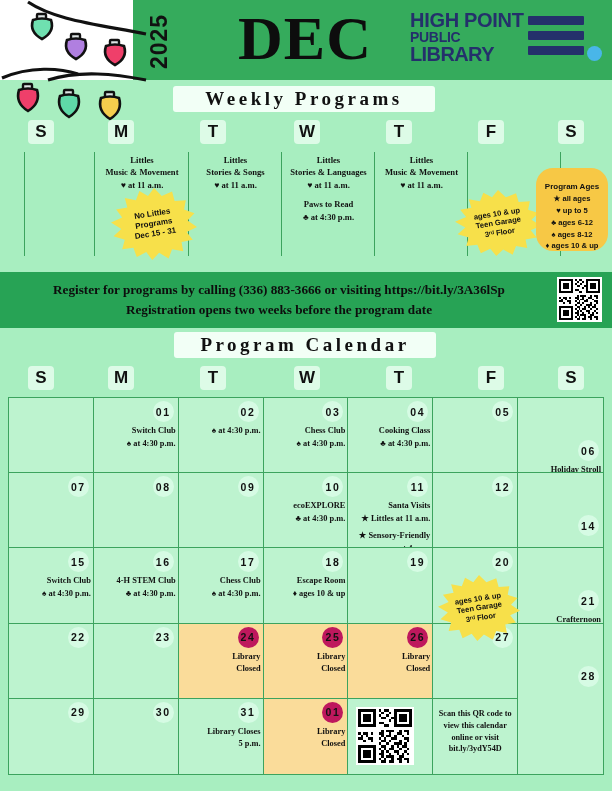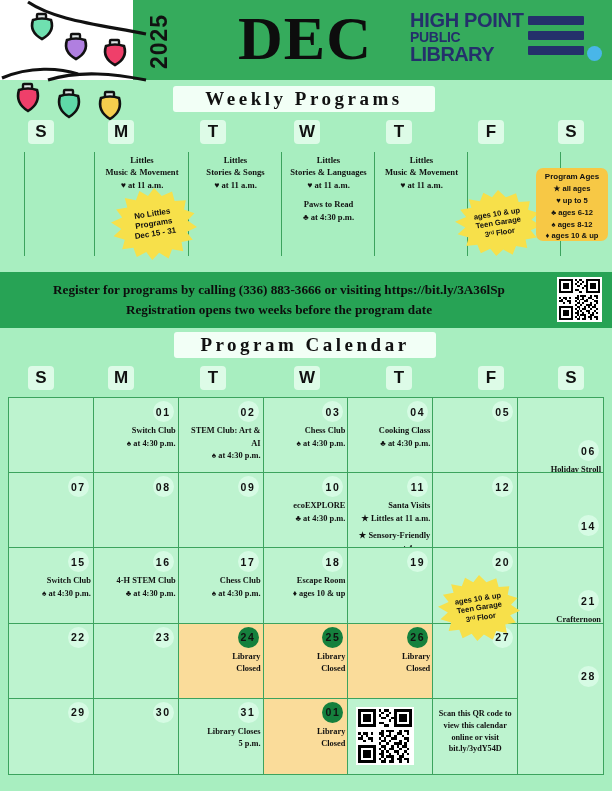--- a/index.html
+++ b/index.html
@@ -75,23 +75,23 @@
     clip-path:polygon(50% 0%,59% 11%,71% 5%,74% 18%,87% 17%,85% 30%,97% 35%,89% 45%,100% 54%,88% 61%,95% 72%,82% 75%,84% 88%,71% 85%,67% 98%,56% 90%,48% 100%,41% 89%,30% 96%,26% 83%,13% 85%,16% 72%,3% 67%,12% 57%,0% 48%,13% 41%,6% 30%,19% 27%,16% 14%,29% 17%,33% 4%,43% 11%);
   }
   .burst span{transform:rotate(-9deg);display:block;line-height:1.25;}
   .burst-no-littles{left:111px;top:188px;width:86px;height:72px;font-size:8px;}
   .burst-teen-top{left:455px;top:190px;width:86px;height:66px;font-size:7.6px;}
   .burst-teen-cal{left:438px;top:575px;width:82px;height:66px;font-size:7.6px;}
 
   
   .ages-box{
     position:absolute;left:536px;top:168px;width:72px;height:70px;
-    background:#f7c845;border-radius:7px;
+    background:#f7c845;border-radius:17px;
     font-family:"Liberation Sans", sans-serif;font-weight:bold;font-size:7.6px;color:#111;
-    text-align:center;padding-top:3px;line-height:1.55;
+    text-align:center;padding-top:13px;line-height:1.55;
   }
   .ages-box .ages-title{font-size:8px;}
 
   
   .reg-band{position:absolute;left:0;top:272px;width:612px;height:56px;background:#27a355;}
   .reg-text{
     position:absolute;left:6px;top:276px;width:546px;height:48px;
     display:flex;flex-direction:column;align-items:center;justify-content:center;
     font-family:"Liberation Serif", serif;font-weight:bold;font-size:13.2px;color:#0d0d0d;
     line-height:1.55;text-align:center;
@@ -120,21 +120,21 @@
   .cell.closed{background:#fadc9a;}
   .cell:nth-child(7n){border-right:none;margin-top:39px;}
   .cal > .cell:nth-last-child(-n+7){border-bottom:none;}
   .daynum{
     position:absolute;right:4px;top:3px;min-width:21px;height:21px;
     display:flex;align-items:center;justify-content:center;
     font-family:"Liberation Sans", sans-serif;font-weight:bold;font-size:10.5px;color:#111;
     letter-spacing:1.6px;border-radius:50%;background:#d6fbe4;padding:0 2px;
     box-sizing:border-box;
   }
-  .daynum.hl{background:#15803d;}
+  .daynum.hl{background:#be185d;}
   .cell-body{
     position:absolute;left:2px;right:2px;top:27px;
     text-align:right;font-family:"Liberation Serif", serif;
     font-weight:bold;font-size:8.4px;color:#111;line-height:1.5;
   }
   .cell-body .sep{height:5px;}
   .qr-img{position:absolute;left:8px;top:8px;width:58px;height:58px;background:#fff;padding:2px;box-sizing:border-box;}
   .scan-text{
     position:absolute;left:2px;right:2px;top:9px;
     text-align:center;font-family:"Liberation Serif", serif;
@@ -394,21 +394,20 @@
       <div class="cell">
         <div class="daynum">01</div>
         <div class="cell-body">
           <div>Switch Club</div>
           <div>♠ at 4:30 p.m.</div>
         </div>
       </div>
       <div class="cell">
         <div class="daynum">02</div>
         <div class="cell-body">
-          <div>STEM Club: Art &amp; AI</div>
           <div>♠ at 4:30 p.m.</div>
         </div>
       </div>
       <div class="cell">
         <div class="daynum">03</div>
         <div class="cell-body">
           <div>Chess Club</div>
           <div>♠ at 4:30 p.m.</div>
         </div>
       </div>

